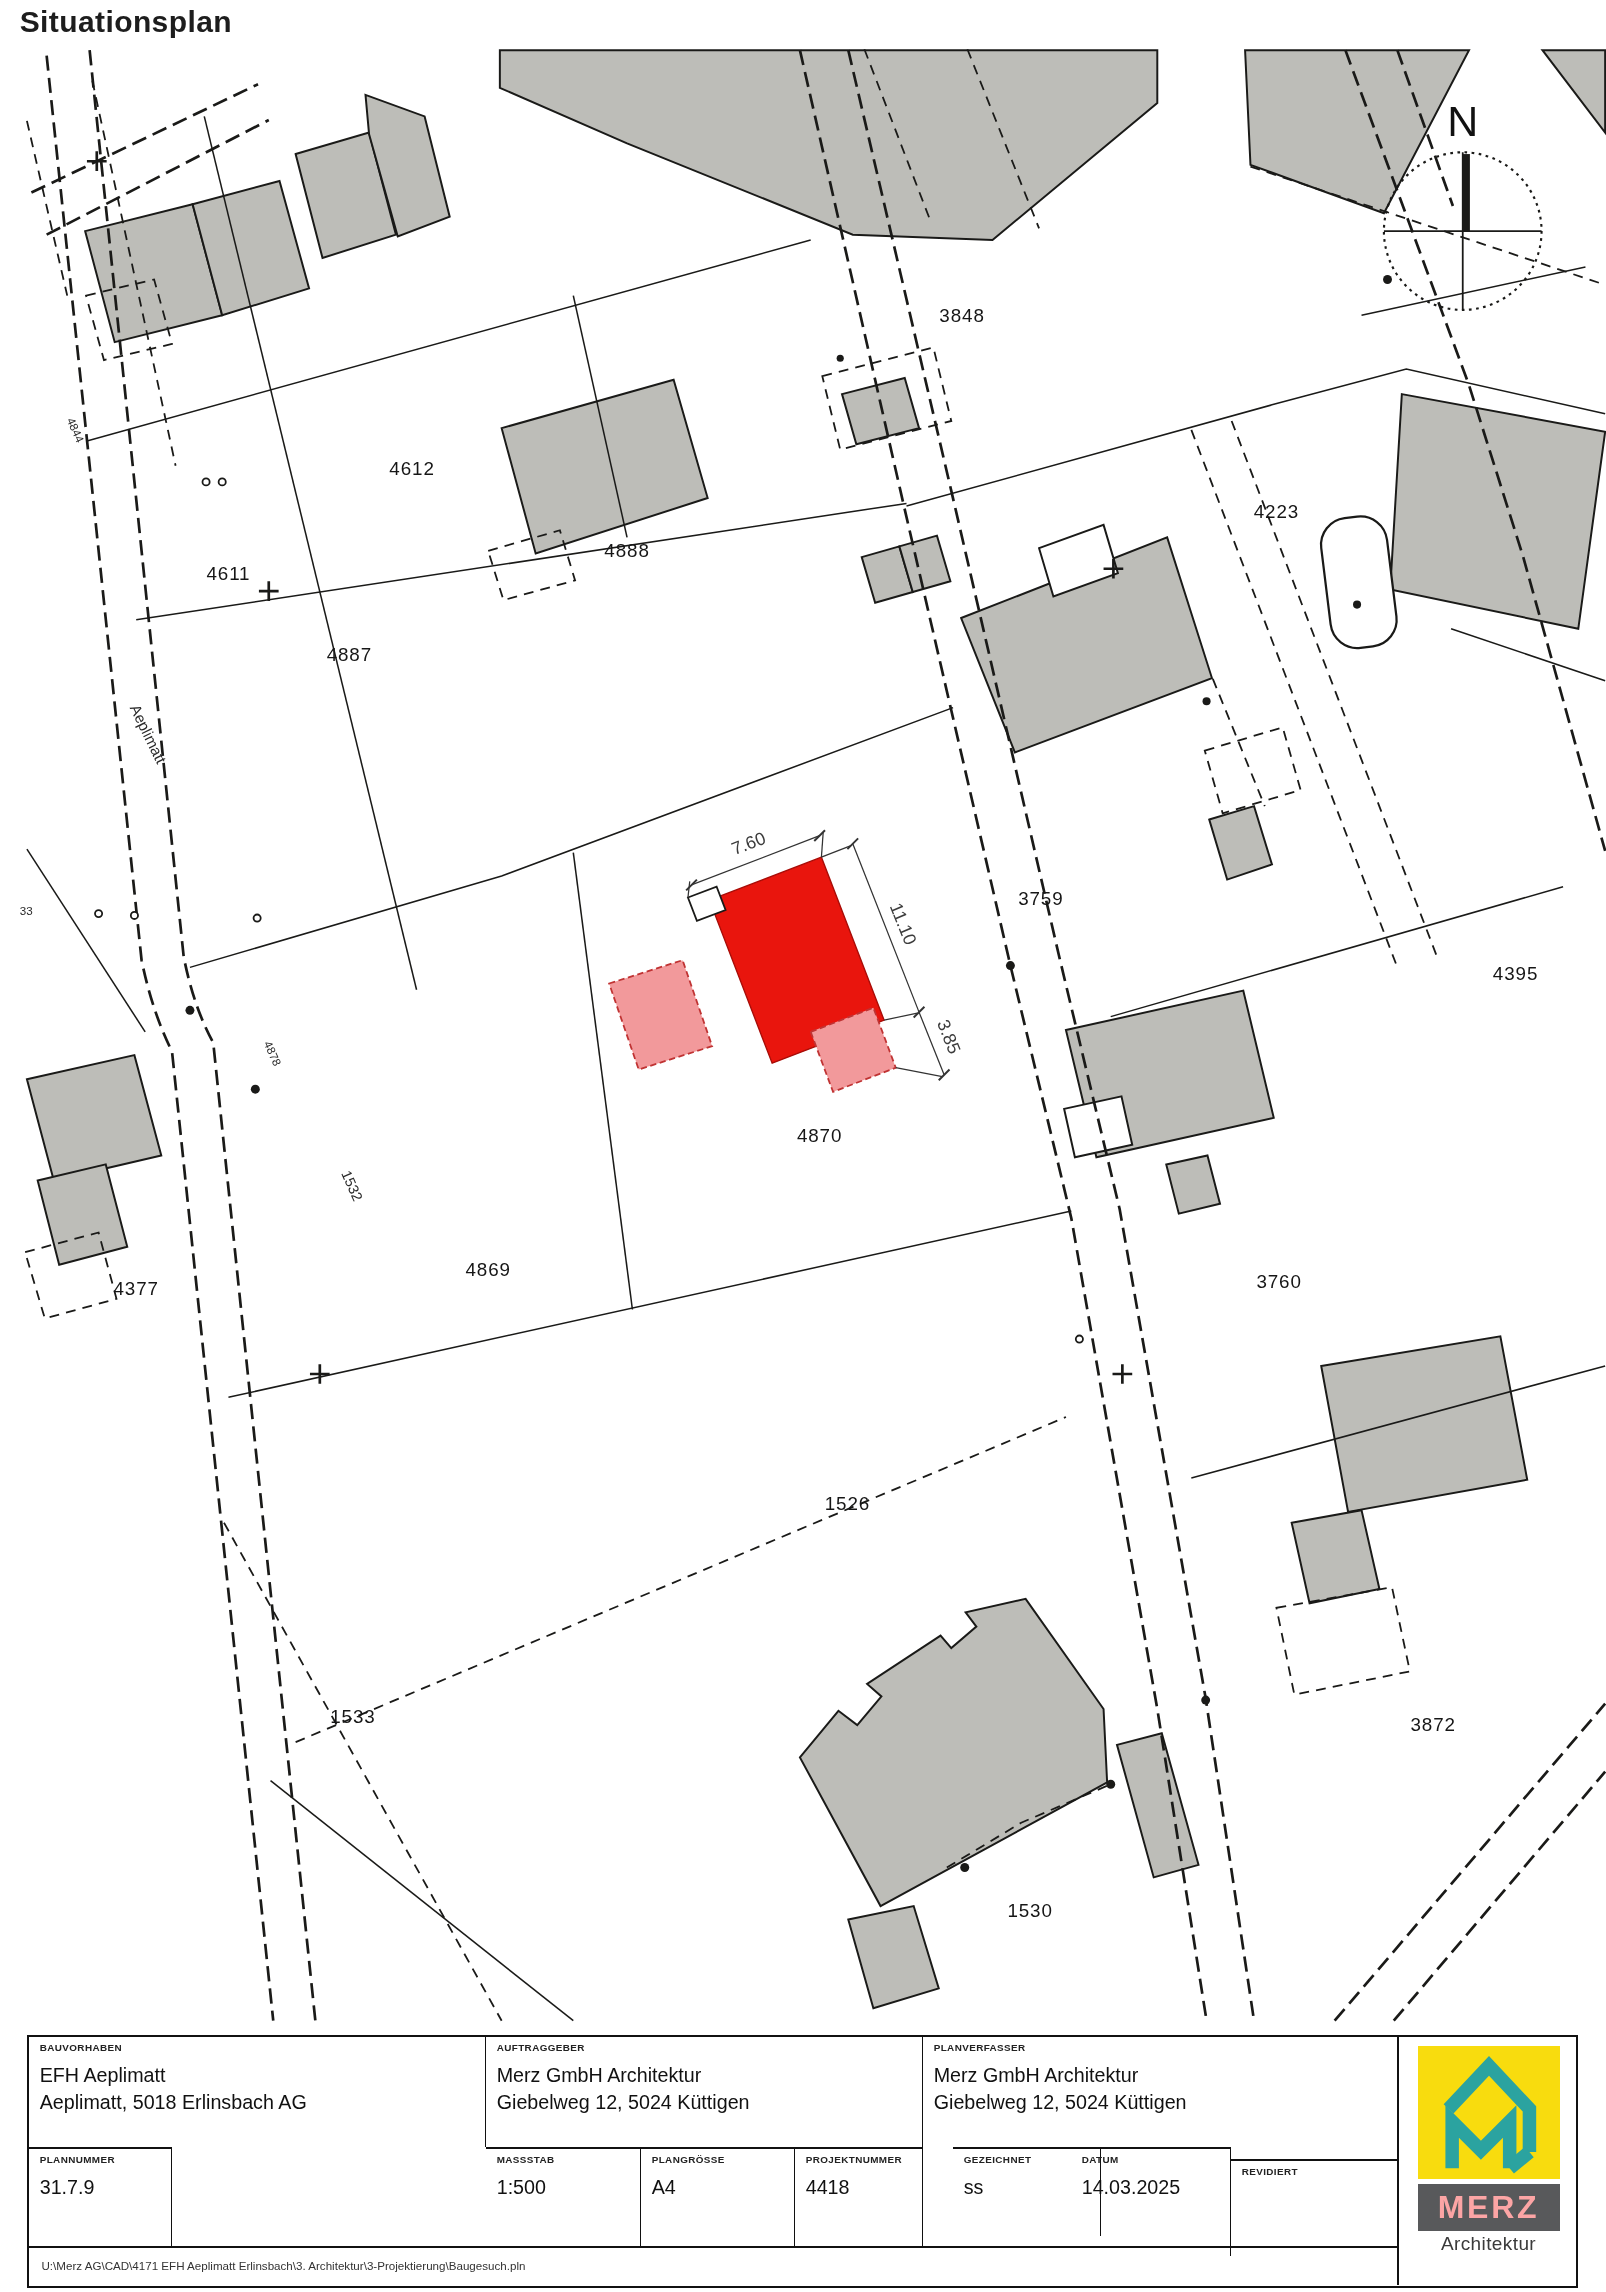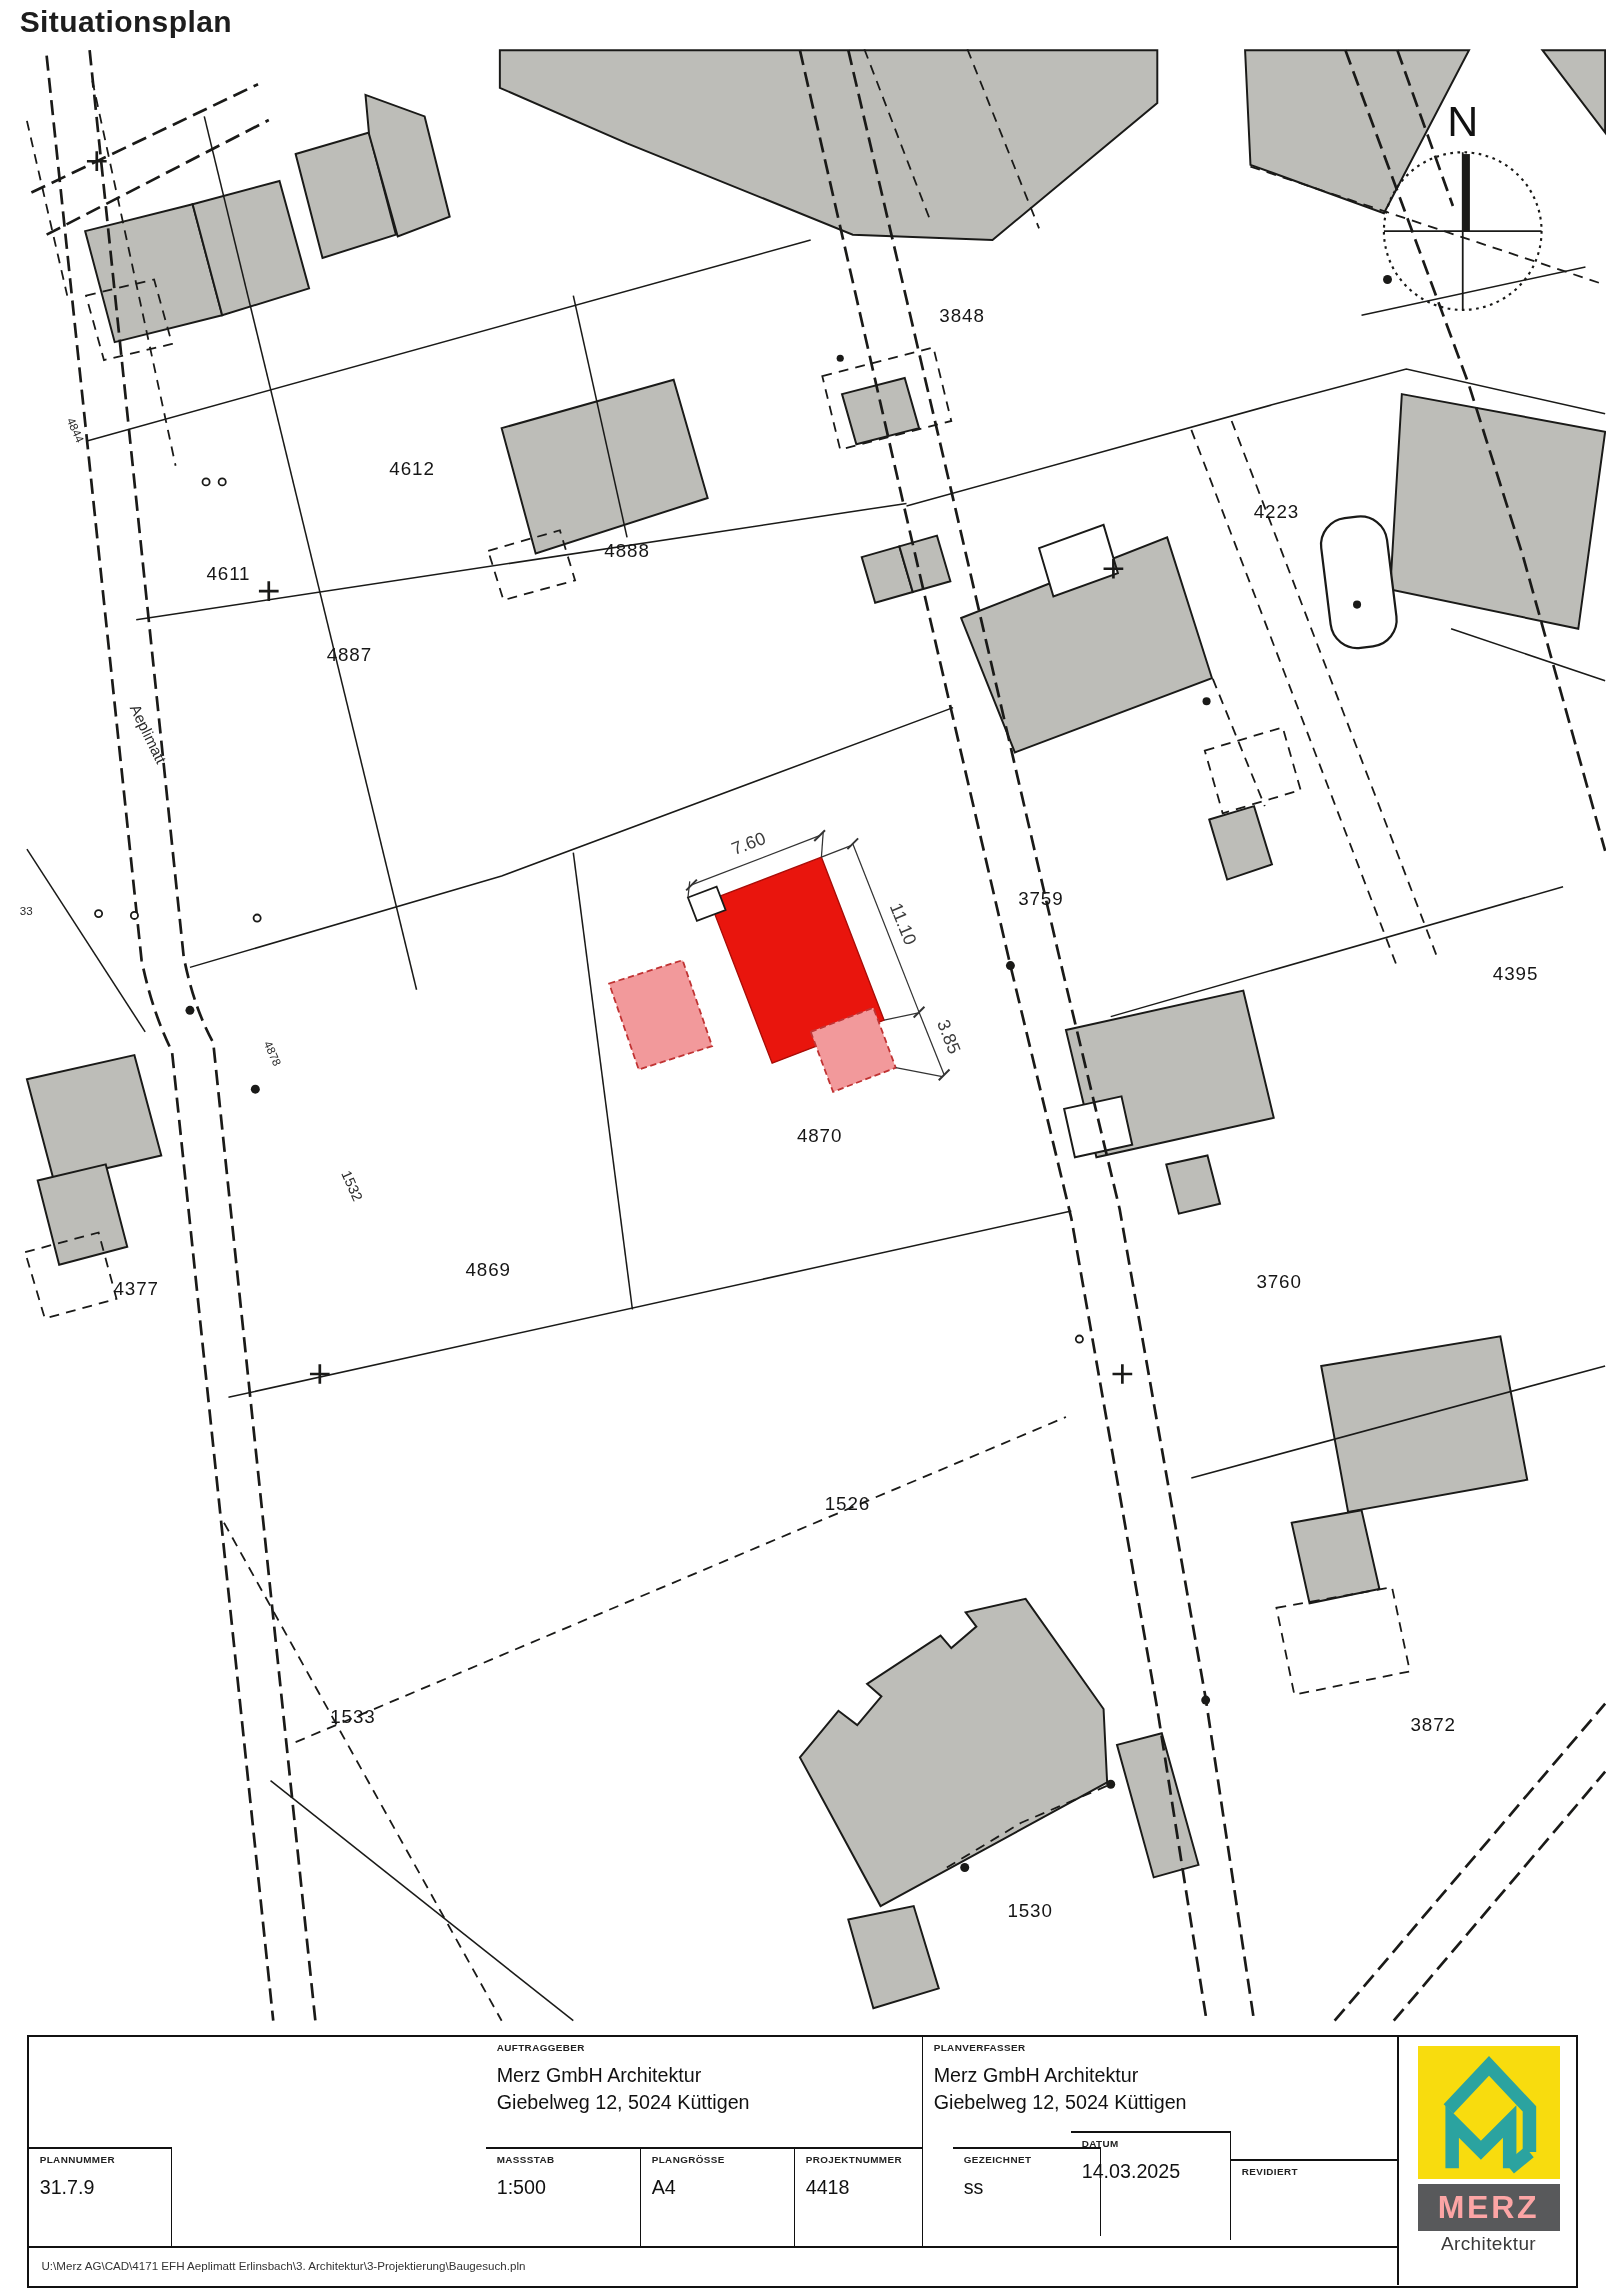--- a/index.html
+++ b/index.html
@@ -223,20 +223,27 @@
       <line x1="1633" y1="170" x2="1633" y2="346" stroke="#1a1a18" stroke-width="2"></line>
       <line x1="1545" y1="258" x2="1721" y2="258" stroke="#1a1a18" stroke-width="2"></line>
       <line x1="1637" y1="172" x2="1637" y2="258" stroke="#1a1a18" stroke-width="8"></line>
       <text class="north-n" x="1633" y="152" text-anchor="middle">N</text>
     </g>
   </svg>
 
   
   <div class="titleblock">
 
+    <div class="tb-cell" style="left:0;top:0;width:457px;height:110px;">
+      <div class="tb-label">BAUVORHABEN</div>
+      <div class="tb-value">
+        <div>EFH Aeplimatt</div>
+        <div>Aeplimatt, 5018 Erlinsbach AG</div>
+      </div>
+    </div>
     <div class="tb-cell" style="left:457px;top:0;width:437px;height:110px;">
       <div class="tb-label">AUFTRAGGEBER</div>
       <div class="tb-value">
         <div>Merz GmbH Architektur</div>
         <div>Giebelweg 12, 5024 Küttigen</div>
       </div>
     </div>
     <div class="tb-cell" style="left:894px;top:0;width:474px;height:110px;border-right:none;">
       <div class="tb-label">PLANVERFASSER</div>
       <div class="tb-value">
@@ -258,21 +265,21 @@
       <div class="tb-value">A4</div>
     </div>
     <div class="tb-cell tb-row2" style="left:766px;top:110px;width:128px;height:99px;">
       <div class="tb-label">PROJEKTNUMMER</div>
       <div class="tb-value">4418</div>
     </div>
     <div class="tb-cell tb-row2" style="left:924px;top:110px;width:148px;height:89px;">
       <div class="tb-label">GEZEICHNET</div>
       <div class="tb-value">ss</div>
     </div>
-    <div class="tb-cell tb-row2" style="left:1042px;top:94px;width:160px;height:109px;">
+    <div class="tb-cell tb-row2" style="left:1042px;top:110px;width:160px;height:109px;">
       <div class="tb-label">DATUM</div>
       <div class="tb-value">14.03.2025</div>
     </div>
     <div class="tb-cell tb-row2" style="left:1202px;top:110px;width:166px;height:99px;border-right:none;margin-top:12px;">
       <div class="tb-label">REVIDIERT</div>
       <div class="tb-value"></div>
     </div>
 
     <div class="tb-footer">
       <span class="tb-footer-text">U:\Merz AG\CAD\4171 EFH Aeplimatt Erlinsbach\3. Architektur\3-Projektierung\Baugesuch.pln</span>

